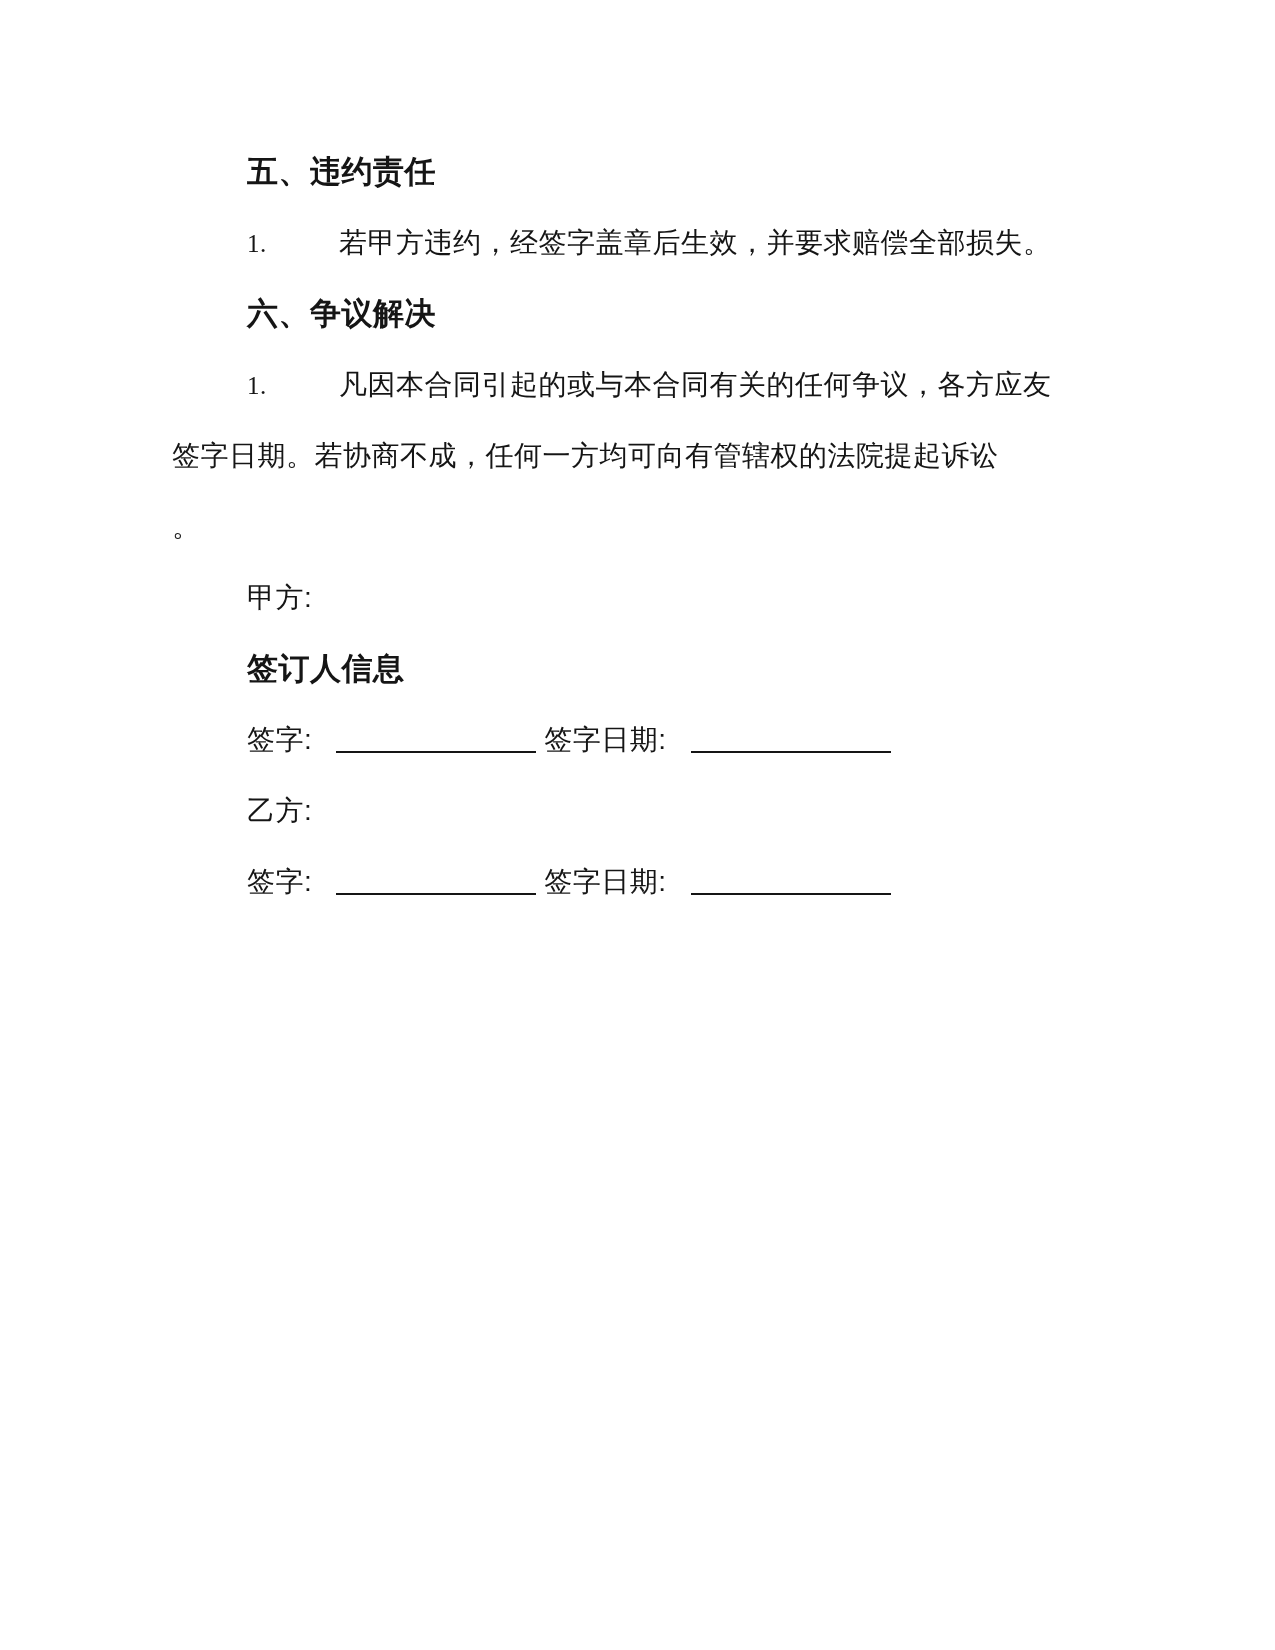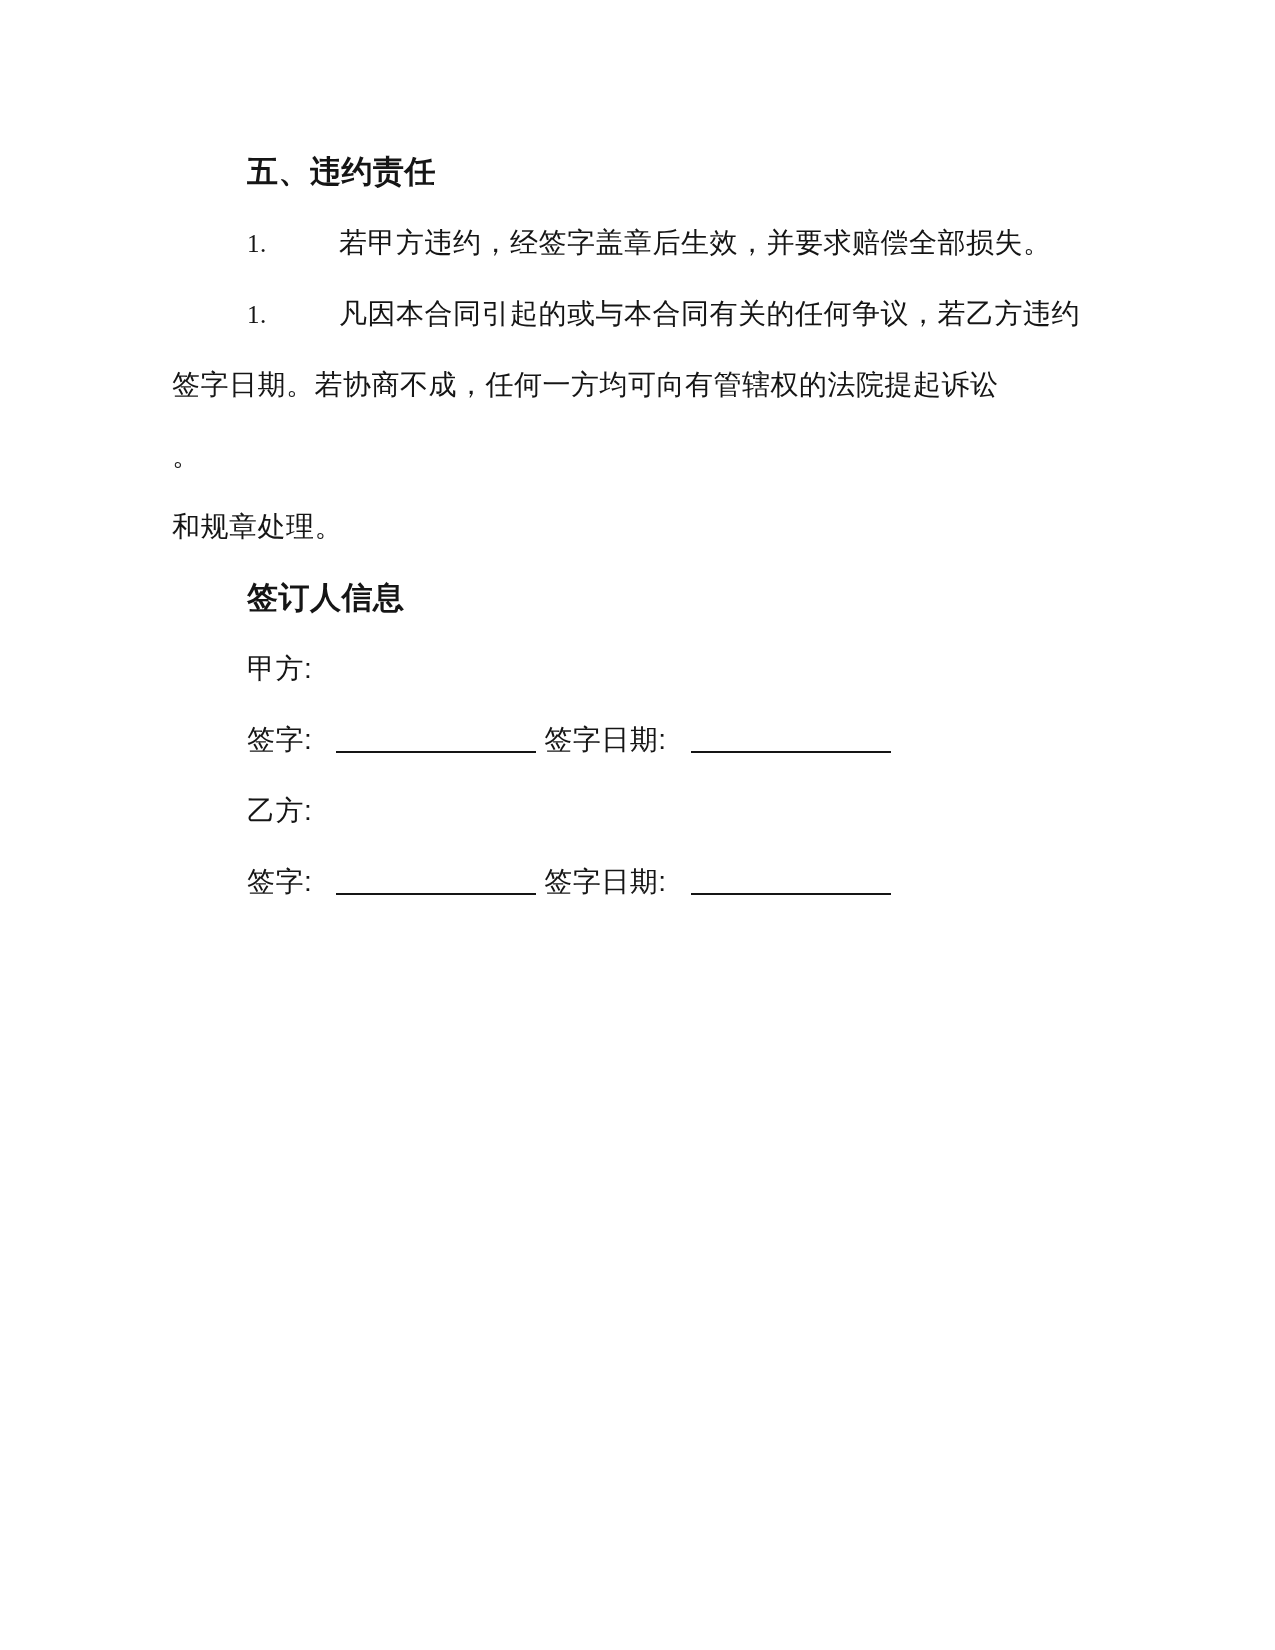--- a/index.html
+++ b/index.html
@@ -47,35 +47,35 @@
 </head>
 <body>
 
 <div class="page">
 
   <div class="line indent heading">五、违约责任</div>
 
   <div class="line indent"><span class="num">1.</span><span>若甲方违约，经签字盖章后生效，并要求赔偿全部损失。</span></div>
 
 
+  <div class="line indent heading">六、争议解决</div>
 
-  <div class="line indent"><span class="num">1.</span><span>凡因本合同引起的或与本合同有关的任何争议，若乙方违约</span></div>
+  <div class="line indent"><span class="num">1.</span><span>凡因本合同引起的或与本合同有关的任何争议，各方应友</span></div>
 
   <div class="line">签字日期。若协商不成，任何一方均可向有管辖权的法院提起诉讼</div>
 
   <div class="line">。</div>
 
 
 
-  <div class="line">和规章处理。</div>
 
 
+  <div class="line indent">甲方:</div>
+
   <div class="line indent heading">签订人信息</div>
-
-  <div class="line indent">甲方:</div>
 
   <div class="line indent"><span>签字:</span><span class="blank b1"></span><span class="datelabel">签字日期:</span><span class="blank b2"></span></div>
 
   <div class="line indent">乙方:</div>
 
   <div class="line indent"><span>签字:</span><span class="blank b1"></span><span class="datelabel">签字日期:</span><span class="blank b2"></span></div>
 
 </div>
 
 </body></html>

